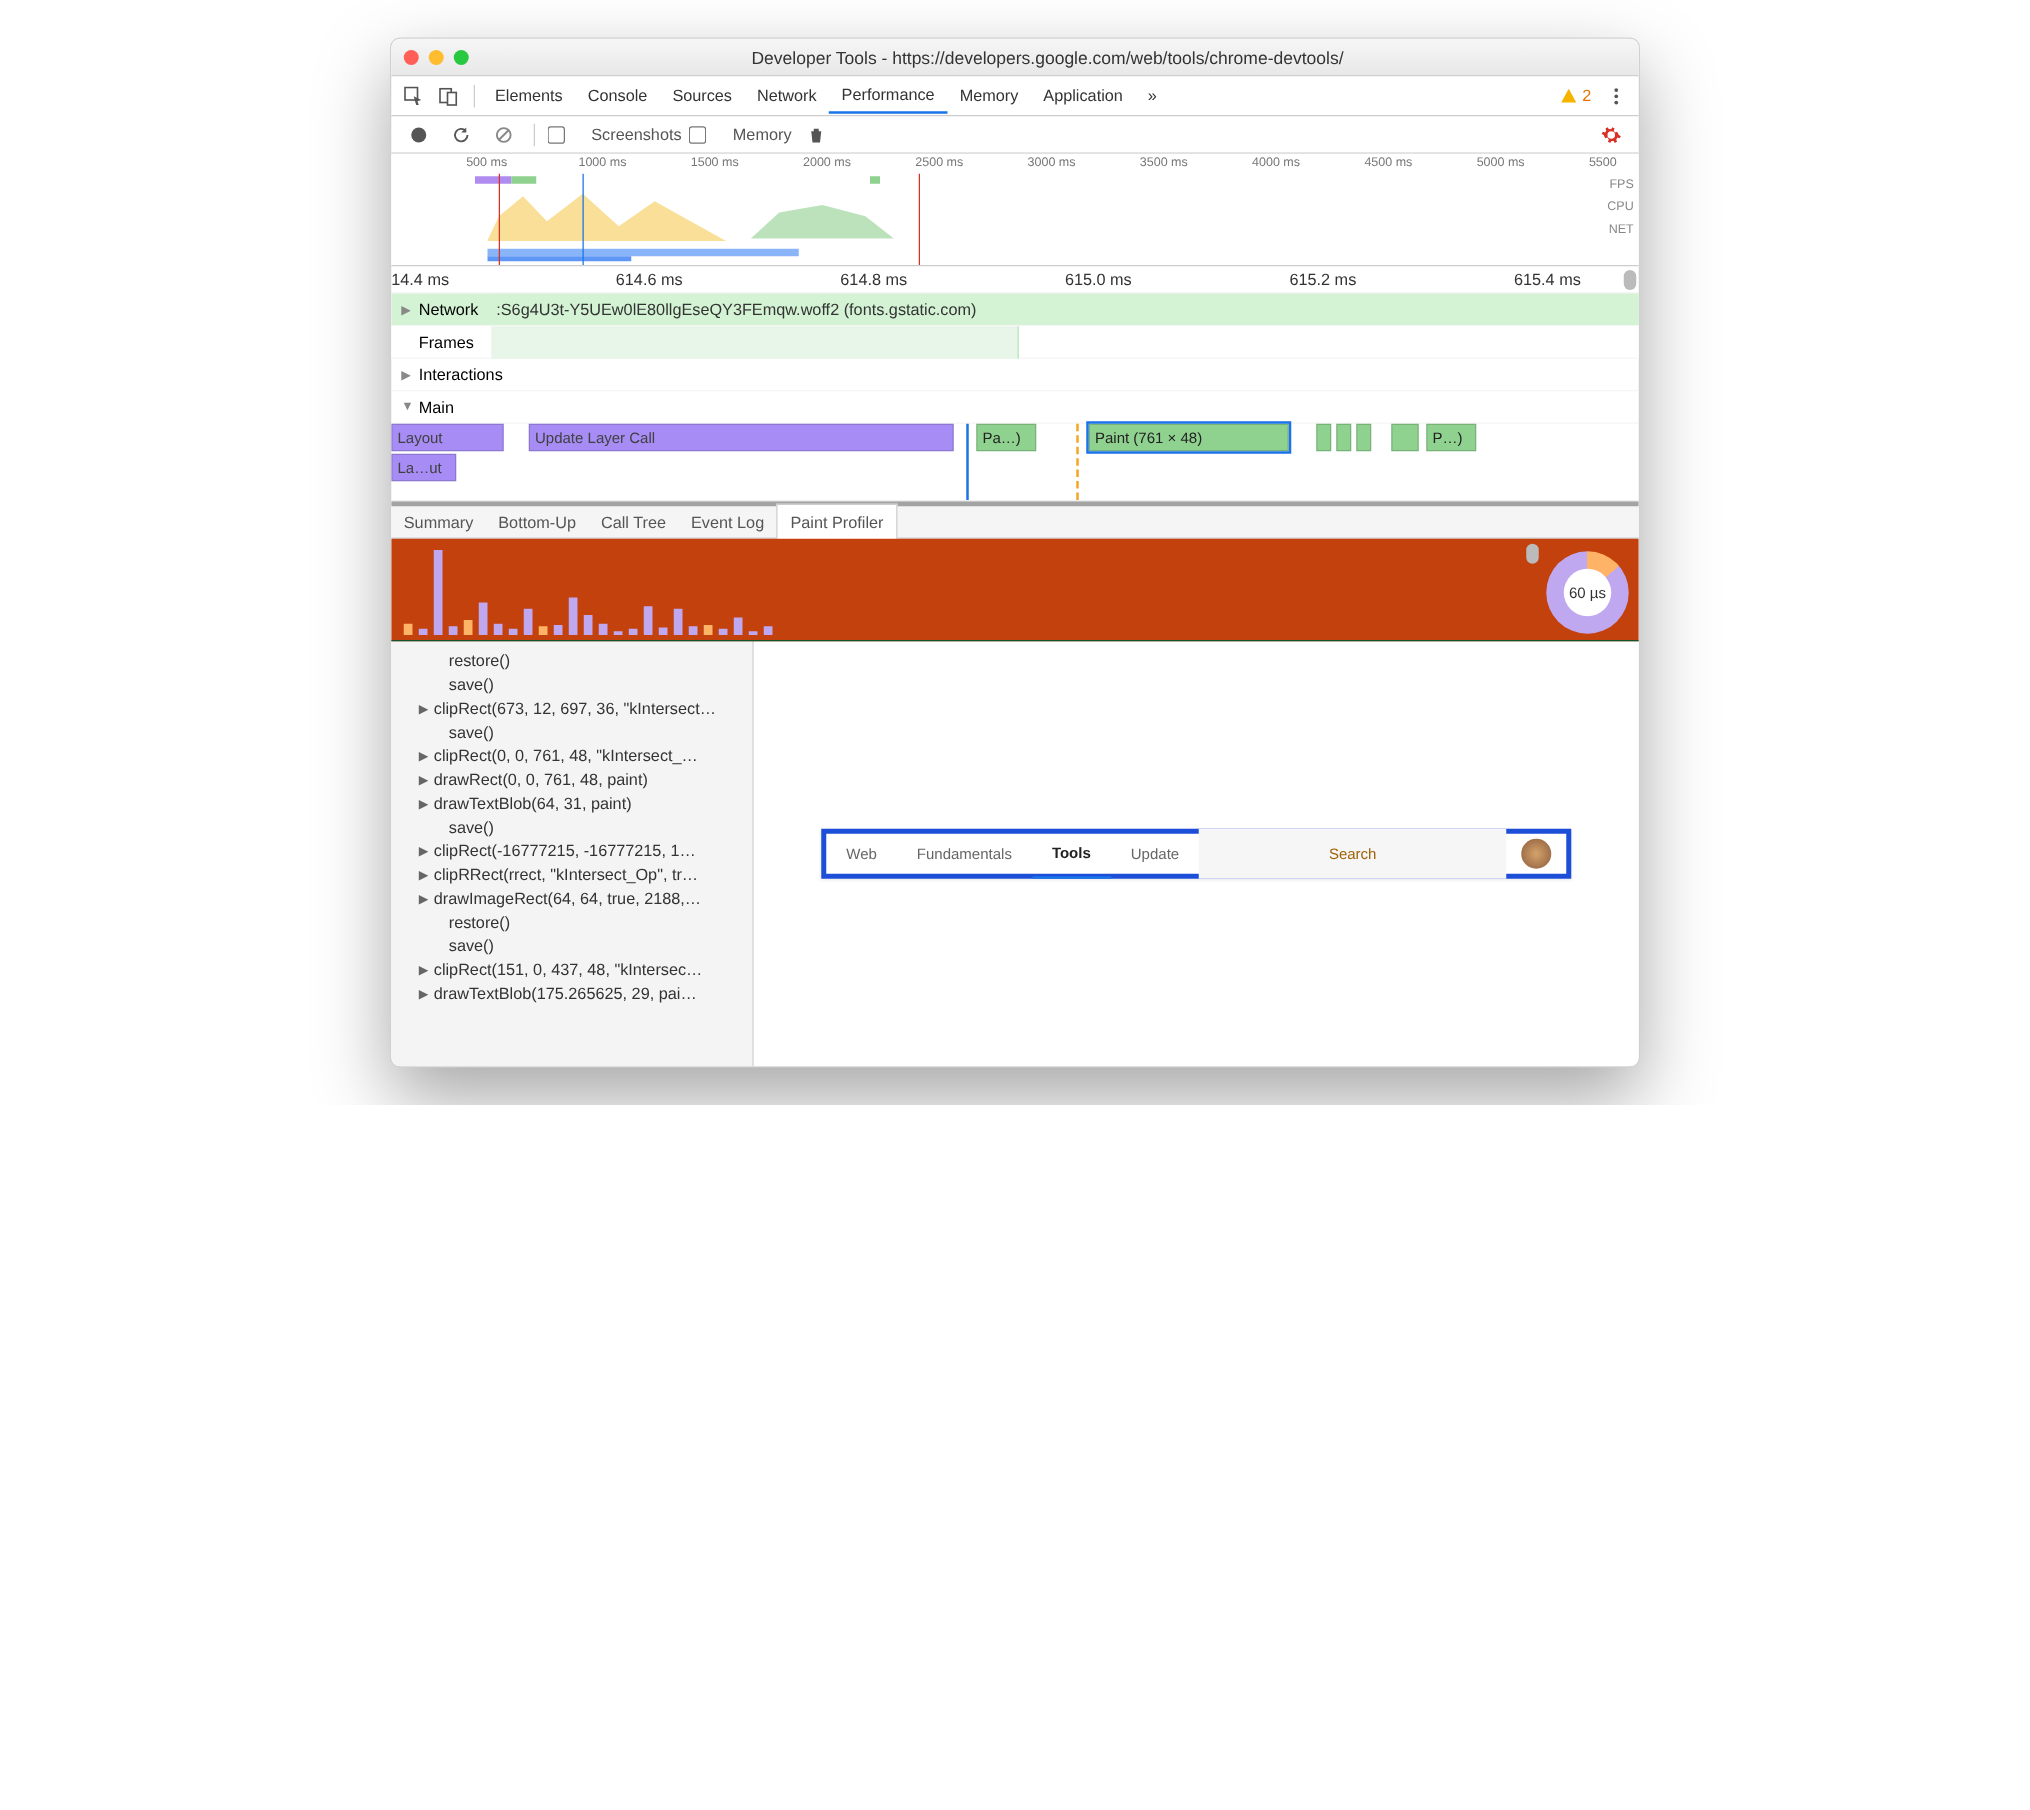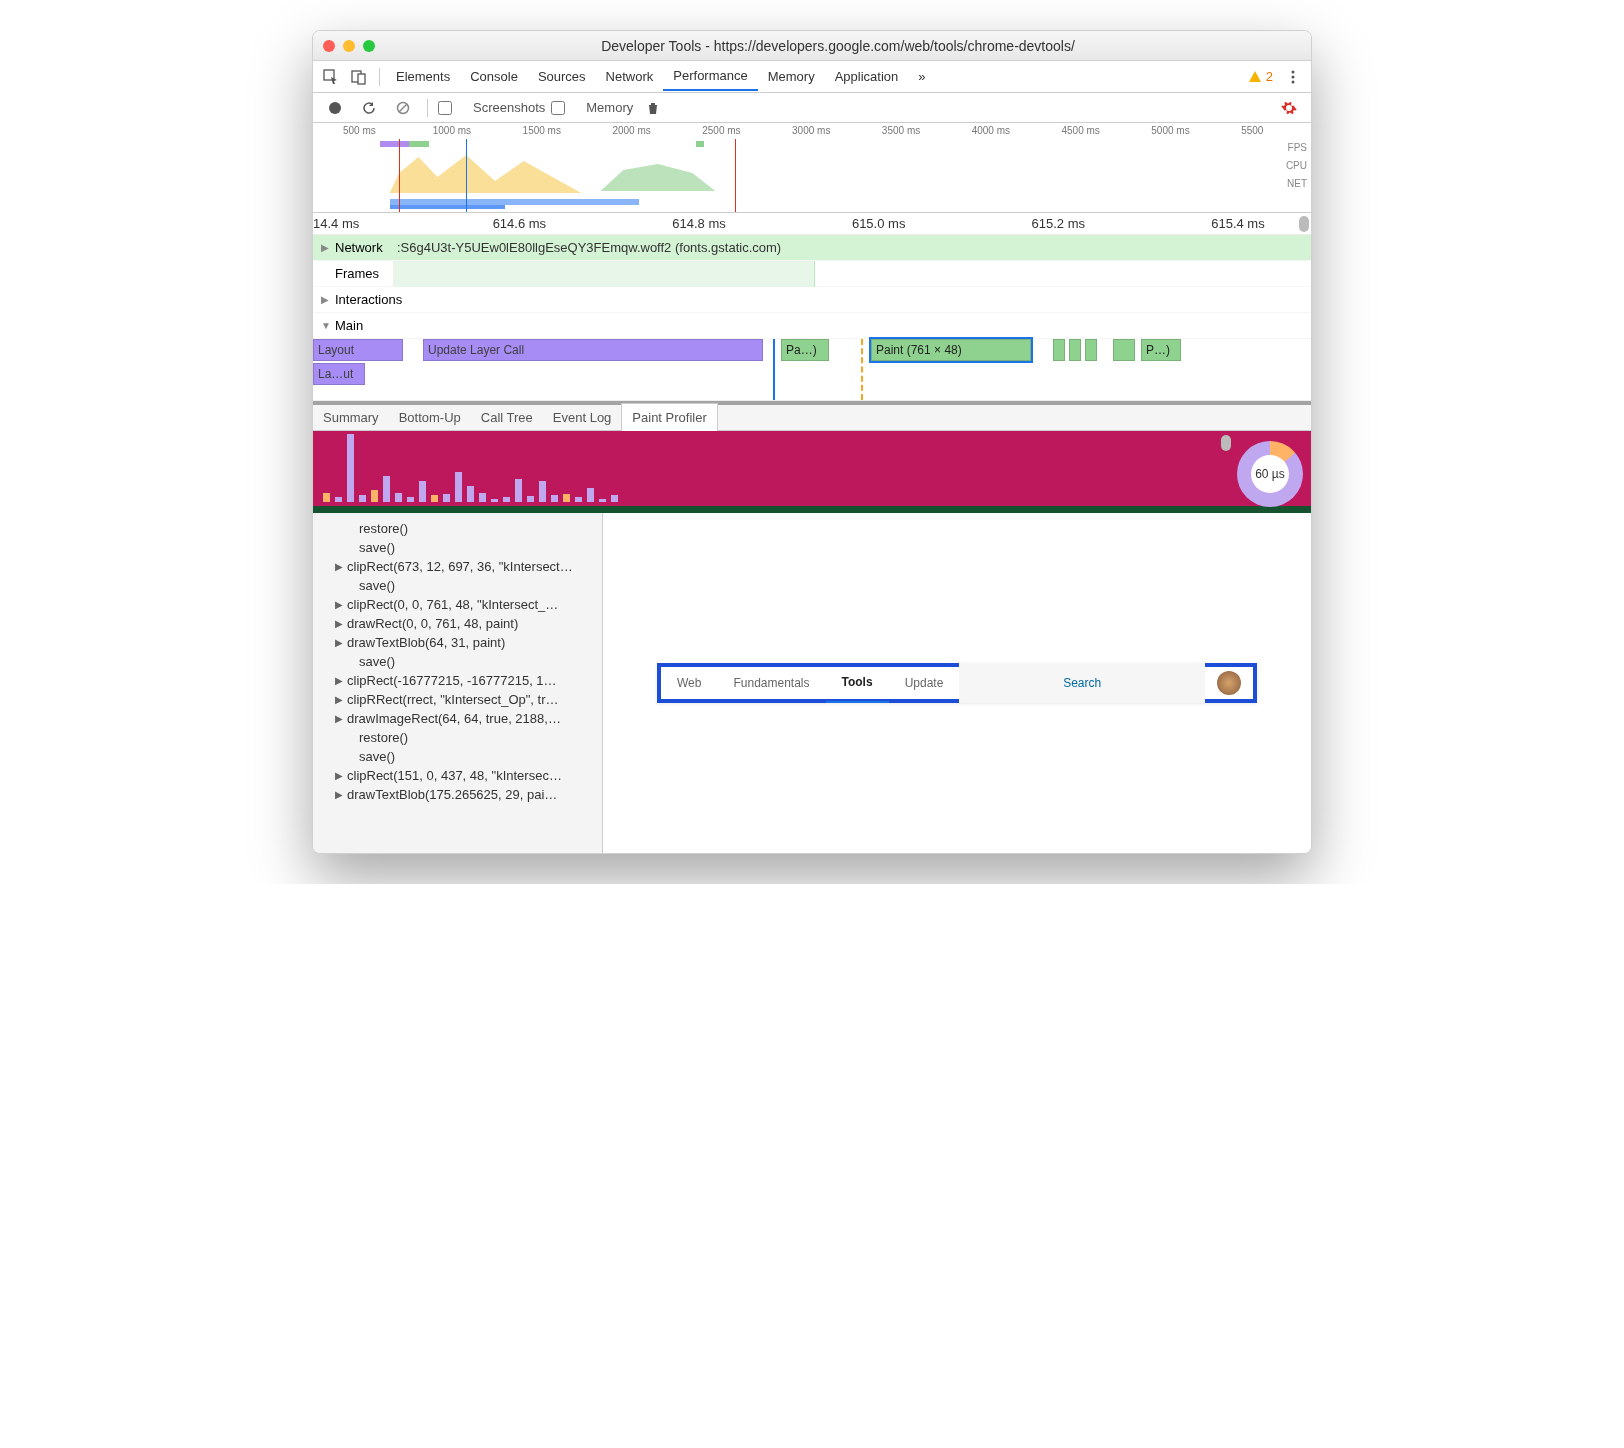--- a/index.html
+++ b/index.html
@@ -14,21 +14,21 @@
 .tb-icon { width: 24px; height: 24px; display: inline-flex; align-items: center; justify-content: center; margin: 0 2px; cursor: pointer; }
 .tab { padding: 6px 10px; cursor: pointer; color: #333; }
 .tab.active { color: #333; border-bottom: 2px solid #1a73e8; font-weight: 500; }
 .spacer { flex: 1; }
 .warn { color: #e37400; display: flex; align-items: center; gap: 4px; padding: 0 6px; }
 .toolbar2 { height: 30px; display: flex; align-items: center; padding: 0 8px; border-bottom: 1px solid #ccc; font-size: 13px; color: #555; gap: 6px; }
 .cb { display: flex; align-items: center; gap: 21px; }
 .cb input { width: 14px; height: 14px; }
 .overview { position: relative; height: 90px; border-bottom: 1px solid #ccc; background: #fff; }
 .ov-ticks { height: 16px; position: relative; font-size: 10px; color: #777; }
-.ov-tick { position: absolute; top: 2px; }
+.ov-tick { position: absolute; top: 2px; margin-left: 30px; }
 .ov-labels { position: absolute; right: 4px; top: 16px; font-size: 10px; color: #888; line-height: 18px; text-align: right; }
 .ov-chart { position: absolute; left: 0; right: 40px; top: 16px; bottom: 0; }
 .ov-shape { position: absolute; background: #f7d26b; opacity: 0.7; }
 .ov-bar { position: absolute; height: 6px; }
 .ruler { height: 22px; display: flex; align-items: center; border-bottom: 1px solid #eee; font-size: 13px; color: #333; position: relative; }
 .ruler span { position: absolute; }
 .track-row { display: flex; align-items: center; height: 26px; font-size: 13px; border-bottom: 1px solid #f5f5f5; padding-left: 8px; position: relative; }
 .tr-disclose { width: 12px; color: #888; font-size: 10px; }
 .tr-label { padding-left: 2px; }
 .tr-body { position: absolute; left: 80px; right: 0; top: 0; bottom: 0; }
@@ -40,34 +40,34 @@
 .flame { position: absolute; height: 22px; font-size: 12px; color: #222; display: flex; align-items: center; padding: 0 4px; white-space: nowrap; overflow: hidden; border: 1px solid rgba(0,0,0,0.15); }
 .flame.purple { background: #a68cf4; color: #404040; }
 .flame.green { background: #8fd28f; }
 .flame.green.selected { outline: 2px solid #1a73e8; }
 .vline { position: absolute; top: 0; bottom: 0; width: 2px; }
 .vline.blue { background: #1a73e8; }
 .vline.orange { border-left: 2px dashed #f5a623; }
 .detail-tabs { height: 30px; display: flex; align-items: center; border-top: 4px solid #a3a3a3; border-bottom: 1px solid #ccc; font-size: 13px; background: #f5f5f5; }
 .dtab { padding: 0 10px; height: 30px; display: flex; align-items: center; cursor: pointer; color: #555; }
 .dtab.active { background: #fff; border: 1px solid #ccc; border-bottom: 1px solid #fff; }
-.profiler-chart { height: 82px; position: relative; border-bottom: 7px solid #14532d; background: #be185d; }
+.profiler-chart { height: 82px; position: relative; border-bottom: 1px solid #14532d; background: #c2410c; }
 .pc-bar { position: absolute; bottom: 4px; width: 7px; }
 .donut { position: absolute; right: 8px; top: 10px; width: 66px; height: 66px; border-radius: 50%; display: flex; align-items: center; justify-content: center; font-size: 12px; color: #333; background: conic-gradient(#ffb366 0 50deg, #c0a8f0 50deg 360deg); }
 .donut::after { content: ""; position: absolute; width: 38px; height: 38px; background: #fff; border-radius: 50%; }
 .donut span { position: relative; z-index: 1; }
 .bottom-split { display: flex; height: 340px; }
 .cmd-list { width: 290px; background: #f4f4f4; border-right: 1px solid #ccc; overflow: hidden; font-size: 13px; color: #333; padding: 6px 14px; }
 .cmd-row { padding: 2px 8px; white-space: nowrap; overflow: hidden; text-overflow: clip; display: flex; align-items: center; cursor: default; }
 .cmd-tri { width: 12px; font-size: 10px; color: #666; }
 .preview { flex: 1; display: flex; align-items: center; justify-content: center; background: #fff; }
 .pv-card { width: 600px; border: 4px solid #1d4ed8; box-shadow: 0 1px 3px rgba(0,0,0,0.1); display: flex; align-items: center; height: 40px; font-size: 12px; color: #666; }
 .pv-item { padding: 0 16px; }
 .pv-item.active { color: #222; font-weight: 600; border-bottom: 2px solid #1a73e8; height: 40px; display: flex; align-items: center; }
-.pv-search { flex: 1; text-align: center; background: #f6f6f6; height: 40px; display: flex; align-items: center; justify-content: center; color: #0369a1; }
+.pv-search { flex: 1; text-align: center; background: #f6f6f6; height: 40px; display: flex; align-items: center; justify-content: center; color: #a16207; }
 .pv-avatar { width: 24px; height: 24px; border-radius: 50%; background: radial-gradient(#d4a36b,#8a5a3b); margin: 0 12px; }
 .scroll-ind { position: absolute; right: 2px; width: 10px; height: 16px; background: #bbb; border-radius: 5px; }
 svg { display: block; }
 </style>
 </head>
 <body>
 
 <div class="window">
 
   <div class="titlebar">

